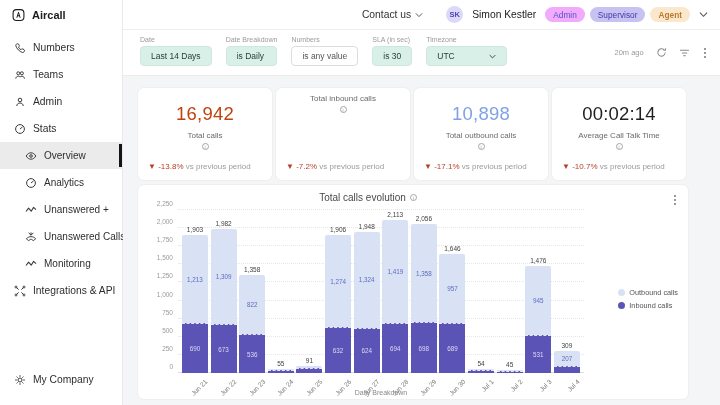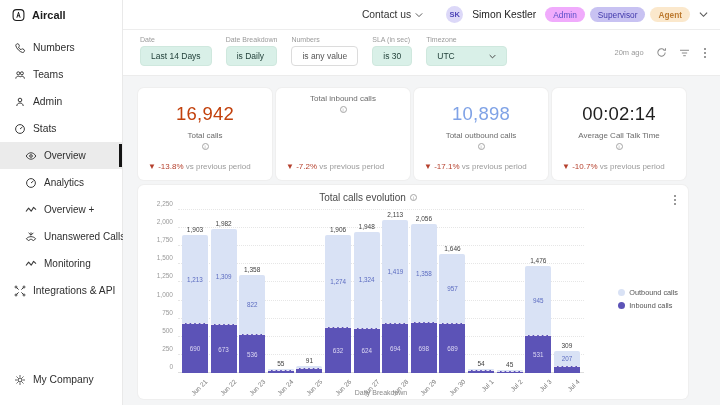--- a/index.html
+++ b/index.html
@@ -154,21 +154,21 @@
           </svg>
         </span>
         <span>Analytics</span>
       </div>
       <div class="nav-item sub">
         <span class="nav-icon">
           <svg width="12" height="12" viewBox="0 0 12 12">
             <polyline points="1,7.5 3.6,4.2 6.2,7.2 8.6,3.4 11,5.6" fill="none" stroke="#3a3a3a" stroke-width="1.1" stroke-linejoin="round"></polyline>
           </svg>
         </span>
-        <span>Overview +</span>
+        <span>Unanswered +</span>
       </div>
       <div class="nav-item sub">
         <span class="nav-icon">
           <svg width="12" height="12" viewBox="0 0 12 12">
             <path d="M1.4 7.6c2.7-2.6 6.5-2.6 9.2 0l-1.4 1.6c-.3.4-.9.4-1.3.1L6.6 8.4a1 1 0 0 0-1.2 0l-1.3.9c-.4.3-1 .3-1.3-.1z" fill="none" stroke="#3a3a3a" stroke-width="1"></path>
             <path d="M3.6 1.8 6 4.2 8.4 1.8M6 4.2V1.4" fill="none" stroke="#3a3a3a" stroke-width="1"></path>
           </svg>
         </span>
         <span>Unanswered Calls +</span>
       </div>

